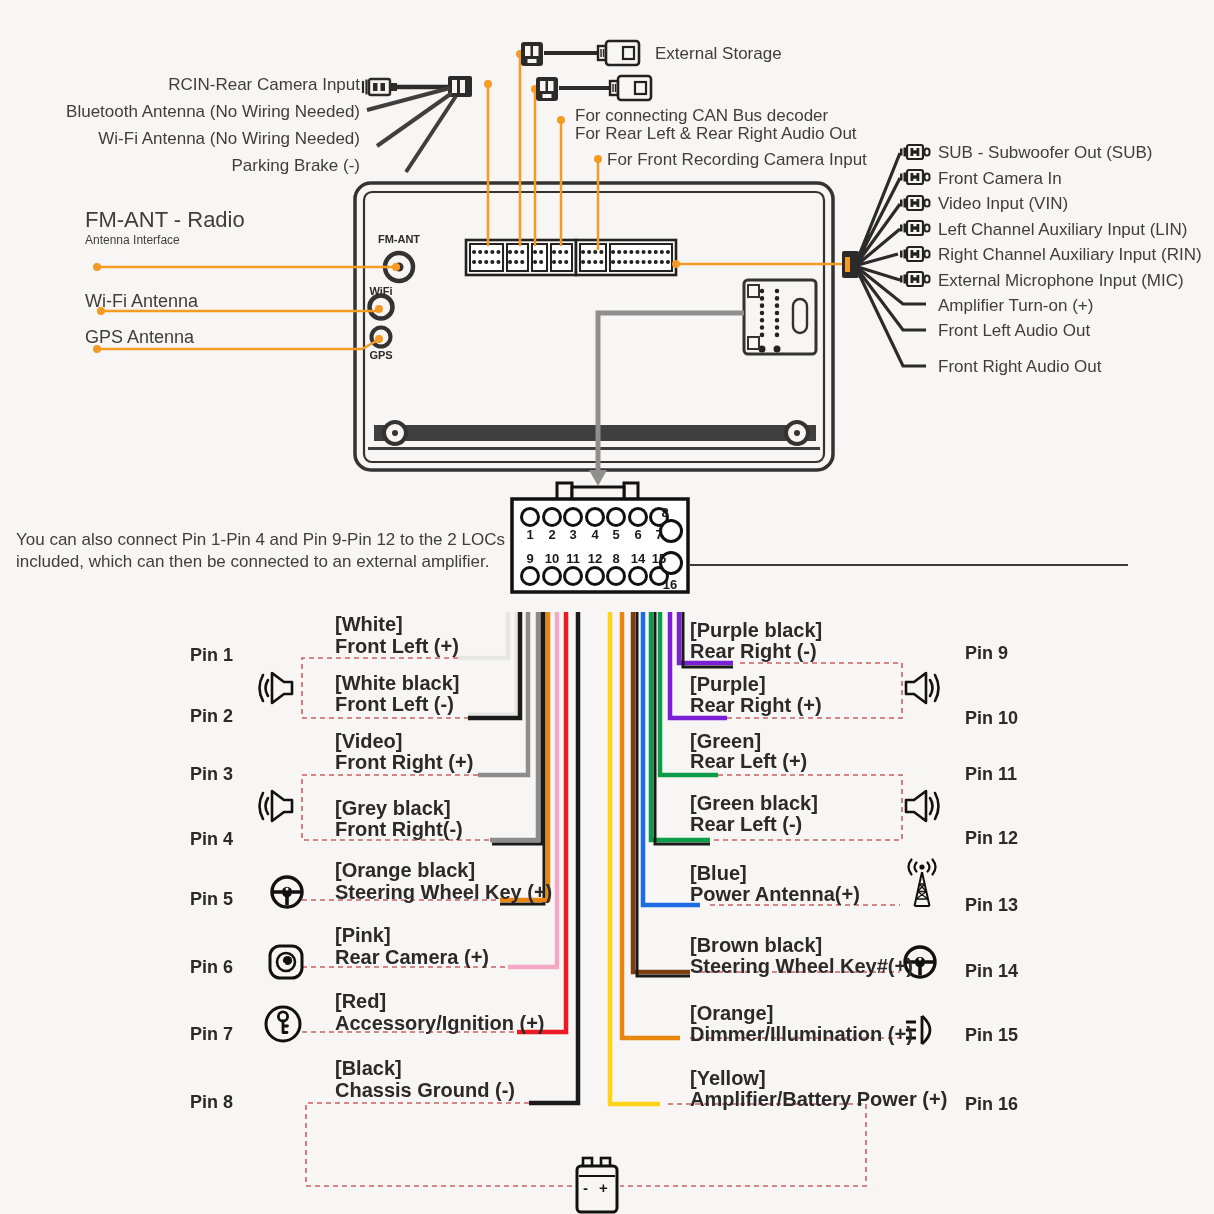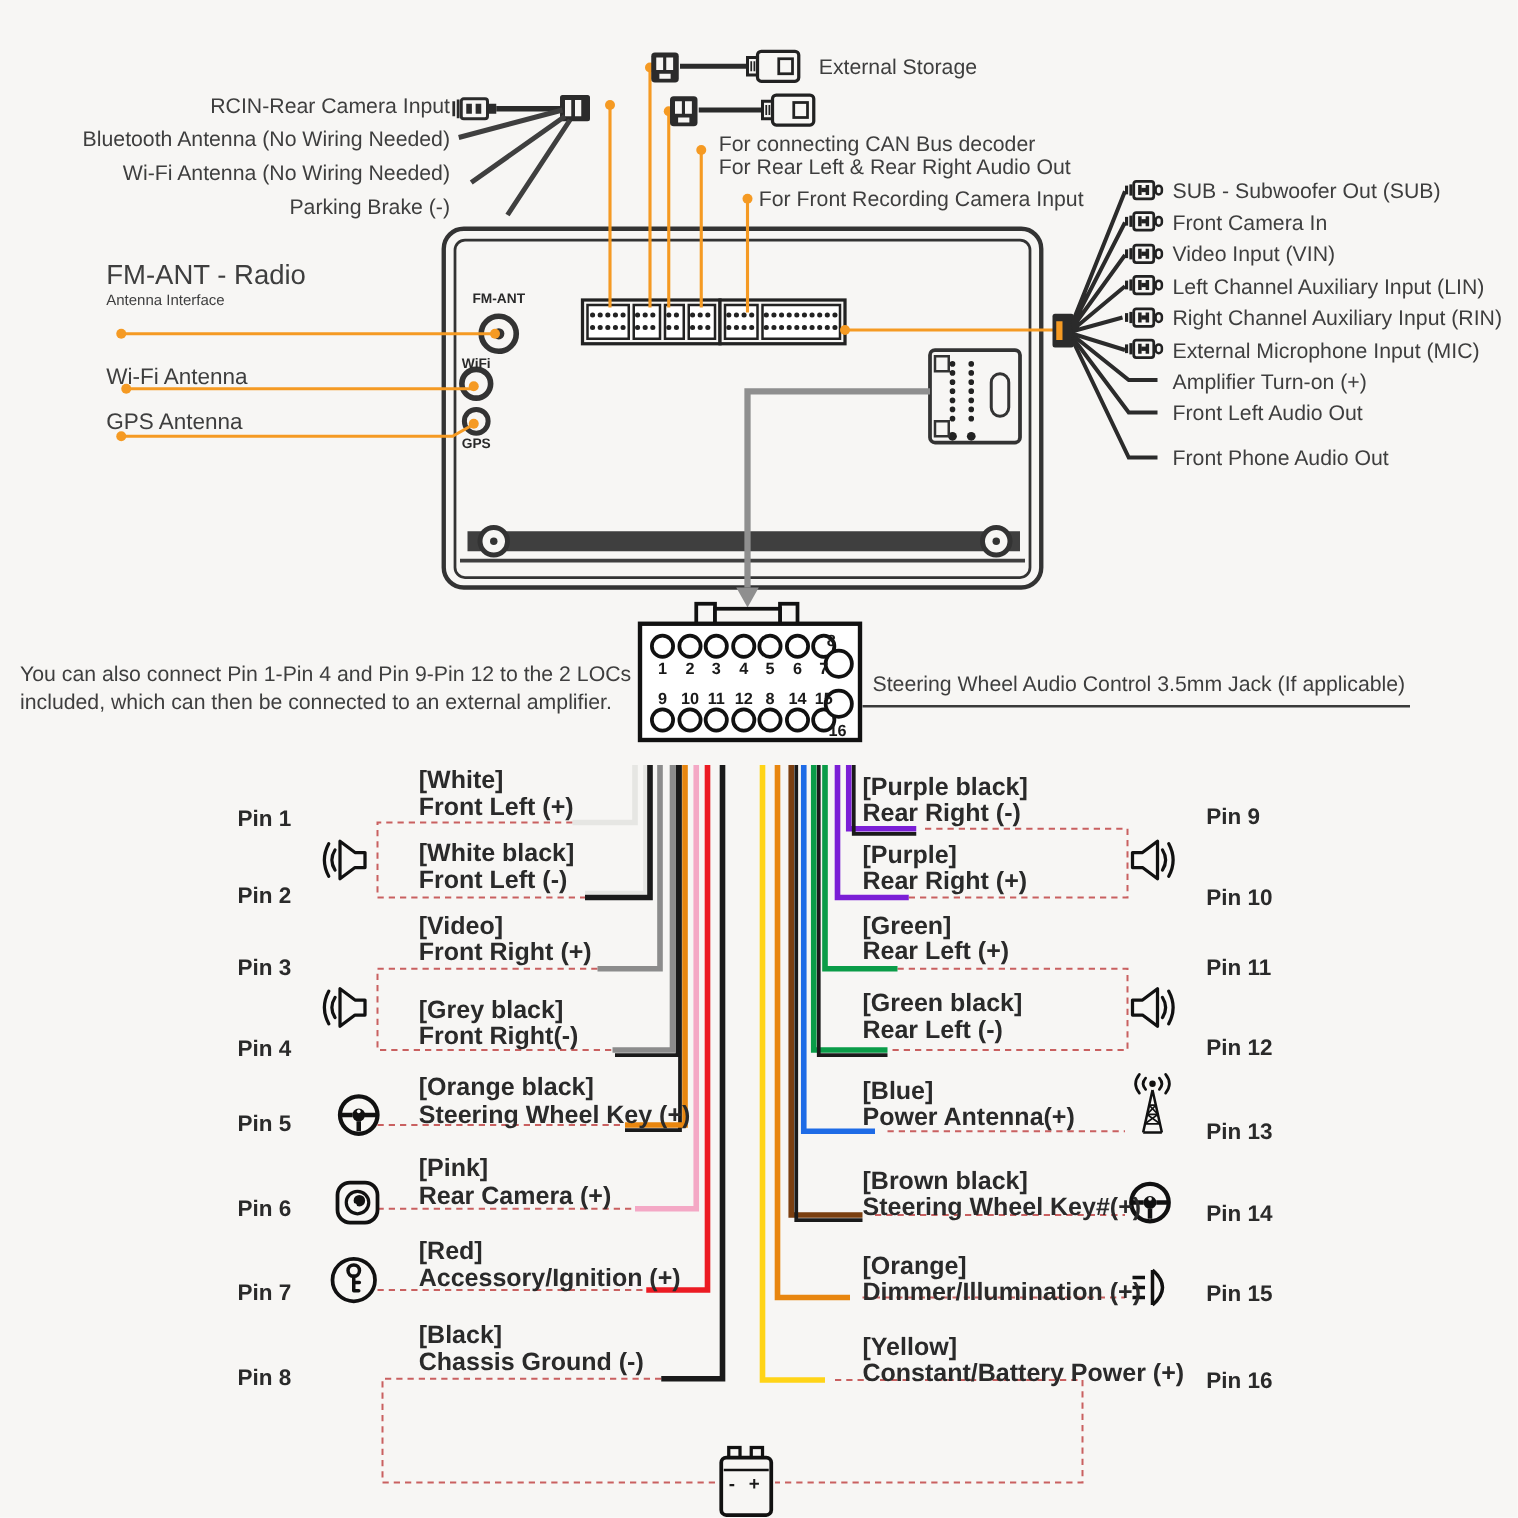--- a/index.html
+++ b/index.html
@@ -299,25 +299,24 @@
 <div class="port" style="left:356px;top:349px;width:50px">GPS</div>
 
 <div class="t" style="left:938px;top:143px">SUB - Subwoofer Out (SUB)</div>
 <div class="t" style="left:938px;top:169px">Front Camera In</div>
 <div class="t" style="left:938px;top:194px">Video Input (VIN)</div>
 <div class="t" style="left:938px;top:220px">Left Channel Auxiliary Input (LIN)</div>
 <div class="t" style="left:938px;top:245px">Right Channel Auxiliary Input (RIN)</div>
 <div class="t" style="left:938px;top:271px">External Microphone Input (MIC)</div>
 <div class="t" style="left:938px;top:296px">Amplifier Turn-on (+)</div>
 <div class="t" style="left:938px;top:321px">Front Left Audio Out</div>
-<div class="t" style="left:938px;top:357px">Front Phone Audio Out</div>
+<div class="t" style="left:938px;top:357px">Front Right Audio Out</div>
 
 <div class="t" style="left:16px;top:530px">You can also connect Pin 1-Pin 4 and Pin 9-Pin 12 to the 2 LOCs</div>
 <div class="t" style="left:16px;top:552px">included, which can then be connected to an external amplifier.</div>
-<div class="t" style="left:698px;top:538px">Steering Wheel Audio Control 3.5mm Jack (If applicable)</div>
 
 <span class="num" style="left:521px;top:527px;width:18px">1</span>
 <span class="num" style="left:543px;top:527px;width:18px">2</span>
 <span class="num" style="left:564px;top:527px;width:18px">3</span>
 <span class="num" style="left:586px;top:527px;width:18px">4</span>
 <span class="num" style="left:607px;top:527px;width:18px">5</span>
 <span class="num" style="left:629px;top:527px;width:18px">6</span>
 <span class="num" style="left:650px;top:527px;width:18px">7</span>
 <span class="num" style="left:656px;top:505px;width:18px">8</span>
 <span class="num" style="left:518px;top:551px;width:24px">9</span>
@@ -370,18 +369,18 @@
 <div class="tag" style="left:690px;top:862px">[Blue]</div>
 <div class="tag" style="left:690px;top:883px">Power Antenna(+)</div>
 <div class="pin" style="left:965px;top:961px">Pin 14</div>
 <div class="tag" style="left:690px;top:934px">[Brown black]</div>
 <div class="tag" style="left:690px;top:955px">Steering Wheel Key#(+)</div>
 <div class="pin" style="left:965px;top:1025px">Pin 15</div>
 <div class="tag" style="left:690px;top:1002px">[Orange]</div>
 <div class="tag" style="left:690px;top:1023px">Dimmer/Illumination (+)</div>
 <div class="pin" style="left:965px;top:1094px">Pin 16</div>
 <div class="tag" style="left:690px;top:1067px">[Yellow]</div>
-<div class="tag" style="left:690px;top:1088px">Constant/Battery Power (+)</div>
+<div class="tag" style="left:690px;top:1088px">Amplifier/Battery Power (+)</div>
 
 <span class="bat" style="left:583px;top:1179px">-</span>
 <span class="bat" style="left:599px;top:1179px">+</span>
 
 </div>
 
 </body></html>

